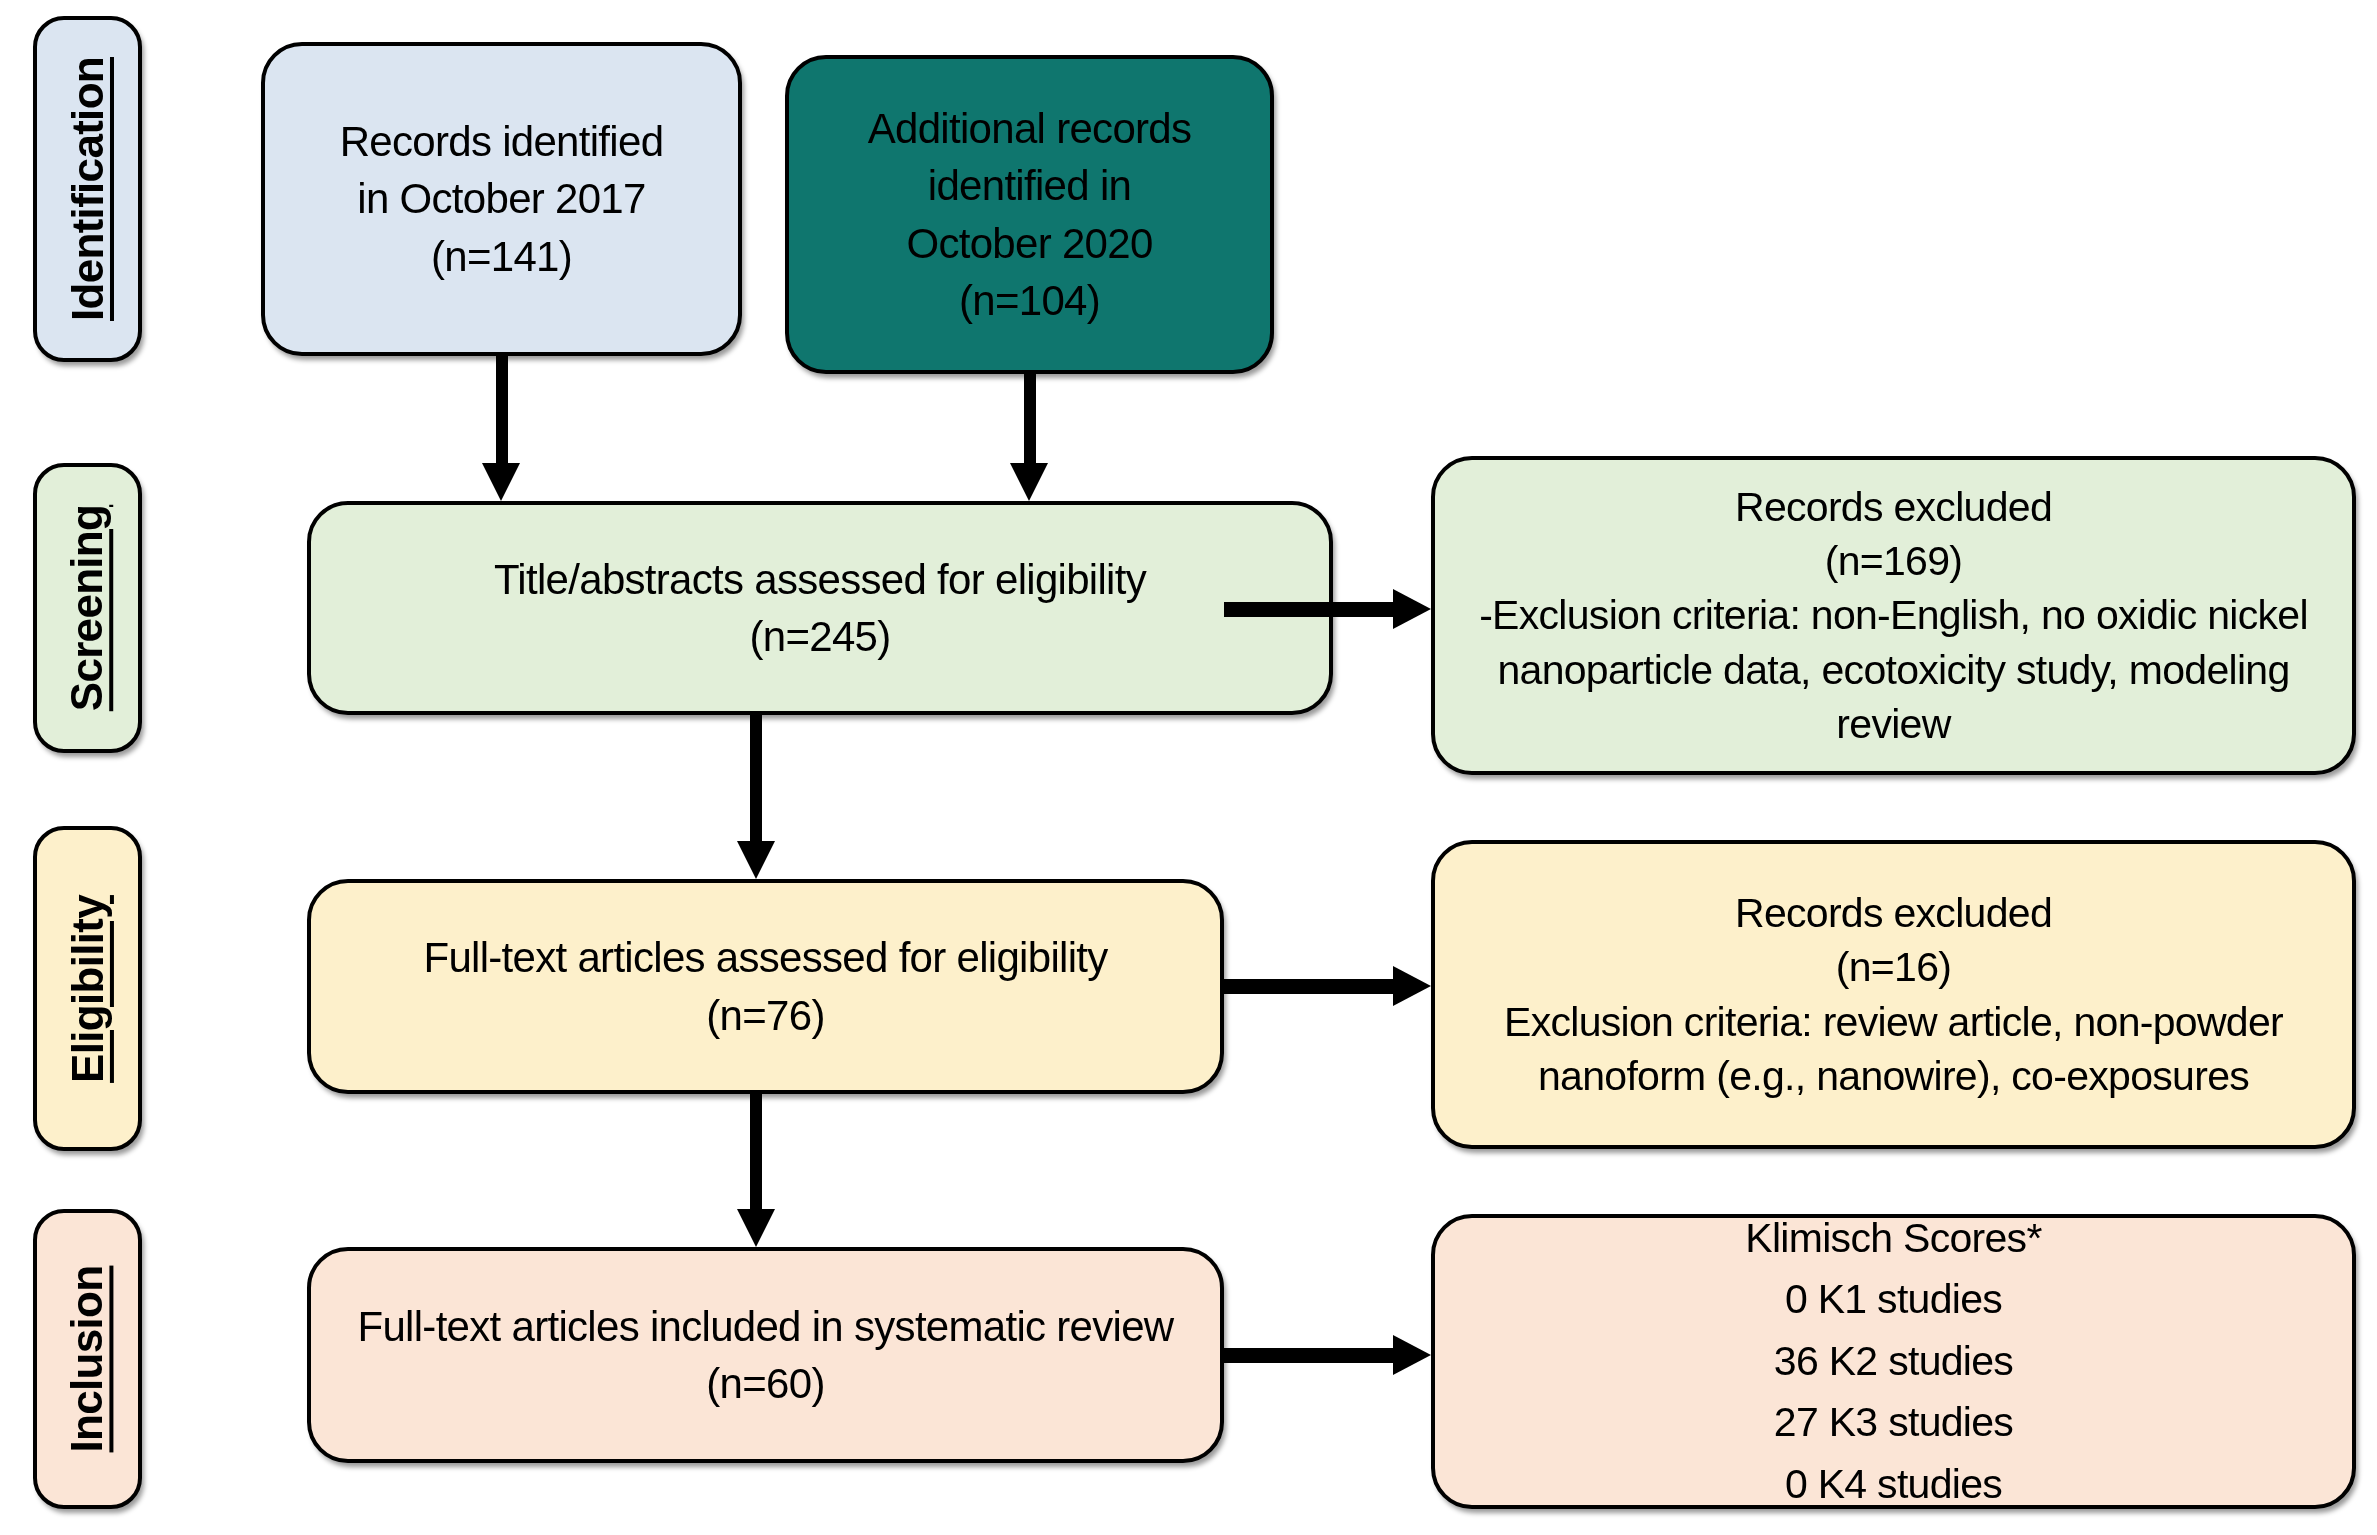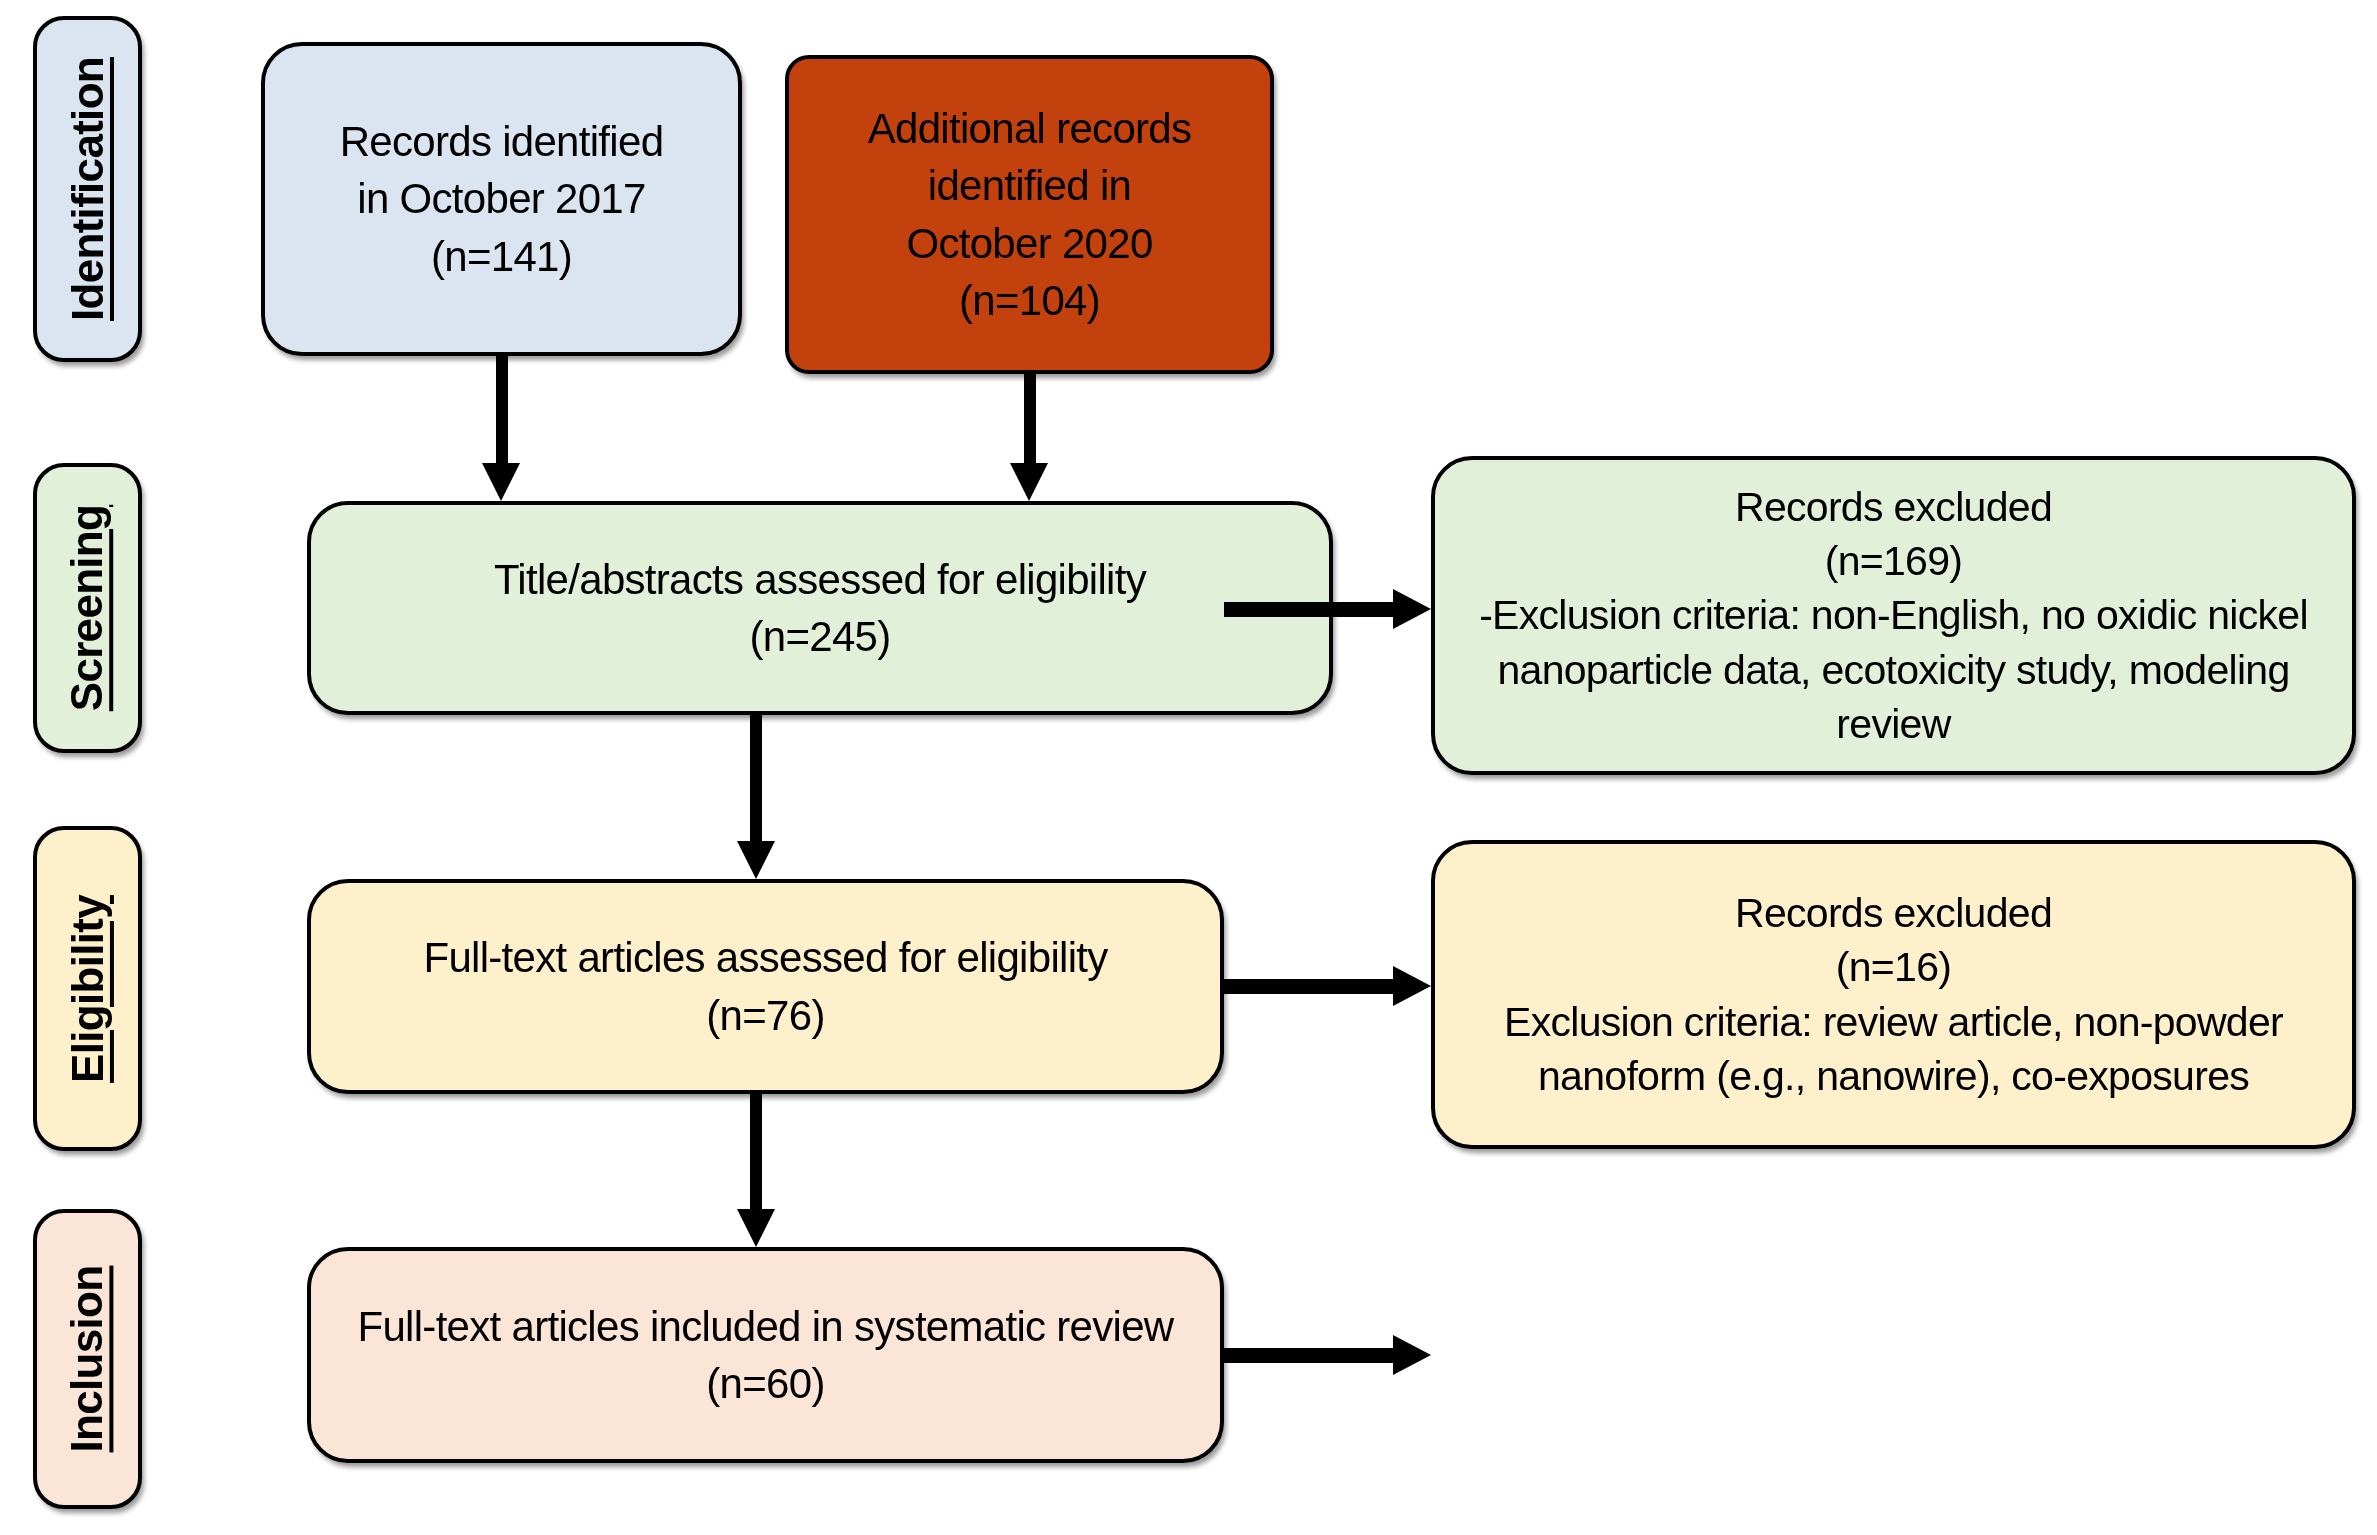--- a/index.html
+++ b/index.html
@@ -70,21 +70,21 @@
   </div>
   <div class="stage" style="left: 33px; top: 1209px; width: 109px; height: 300px; background-color: rgb(251, 229, 214);">
     <span class="vtext">Inclusion</span>
   </div>
 
   <div class="box txt-main pad-main" style="left: 261px; top: 42px; width: 481px; height: 314px; background-color: rgb(219, 229, 241);">
     <div>Records identified</div>
     <div>in October 2017</div>
     <div>(n=141)</div>
   </div>
-  <div class="box txt-main pad-main" style="left: 785px; top: 55px; width: 489px; height: 319px; background-color: #c2410c; border-radius: 24px;">
+  <div class="box txt-main pad-main" style="left: 785px; top: 55px; width: 489px; height: 319px; background-color: #0f766e;">
     <div>Additional records</div>
     <div>identified in</div>
     <div>October 2020</div>
     <div>(n=104)</div>
   </div>
 
   <div class="box txt-main pad-main" style="left: 307px; top: 501px; width: 1026px; height: 214px; background-color: rgb(226, 239, 217);">
     <div>Title/abstracts assessed for eligibility</div>
     <div>(n=245)</div>
   </div>
@@ -101,20 +101,27 @@
   <div class="box txt-side pad-side" style="left: 1431px; top: 840px; width: 925px; height: 309px; background-color: rgb(253, 240, 203);">
     <div>Records excluded</div>
     <div>(n=16)</div>
     <div>Exclusion criteria: review article, non-powder nanoform (e.g., nanowire), co-exposures</div>
   </div>
 
   <div class="box txt-main pad-main" style="left: 307px; top: 1247px; width: 917px; height: 216px; background-color: rgb(251, 229, 214);">
     <div>Full-text articles included in systematic review</div>
     <div>(n=60)</div>
   </div>
+  <div class="box txt-klim pad-side" style="left: 1431px; top: 1214px; width: 925px; height: 295px; background-color: rgb(251, 229, 214);">
+    <div>Klimisch Scores*</div>
+    <div>0 K1 studies</div>
+    <div>36 K2 studies</div>
+    <div>27 K3 studies</div>
+    <div>0 K4 studies</div>
+  </div>
 
   <div class="shaft" style="left:496px;top:356px;width:11.7px;height:109px;"></div>
   <div class="head head-down" style="left:482px;top:463px;"></div>
 
   <div class="shaft" style="left:1024px;top:373px;width:11.7px;height:92px;"></div>
   <div class="head head-down" style="left:1010px;top:463px;"></div>
 
   <div class="shaft" style="left:750px;top:715px;width:11.7px;height:128px;"></div>
   <div class="head head-down" style="left:737px;top:841px;"></div>
 

